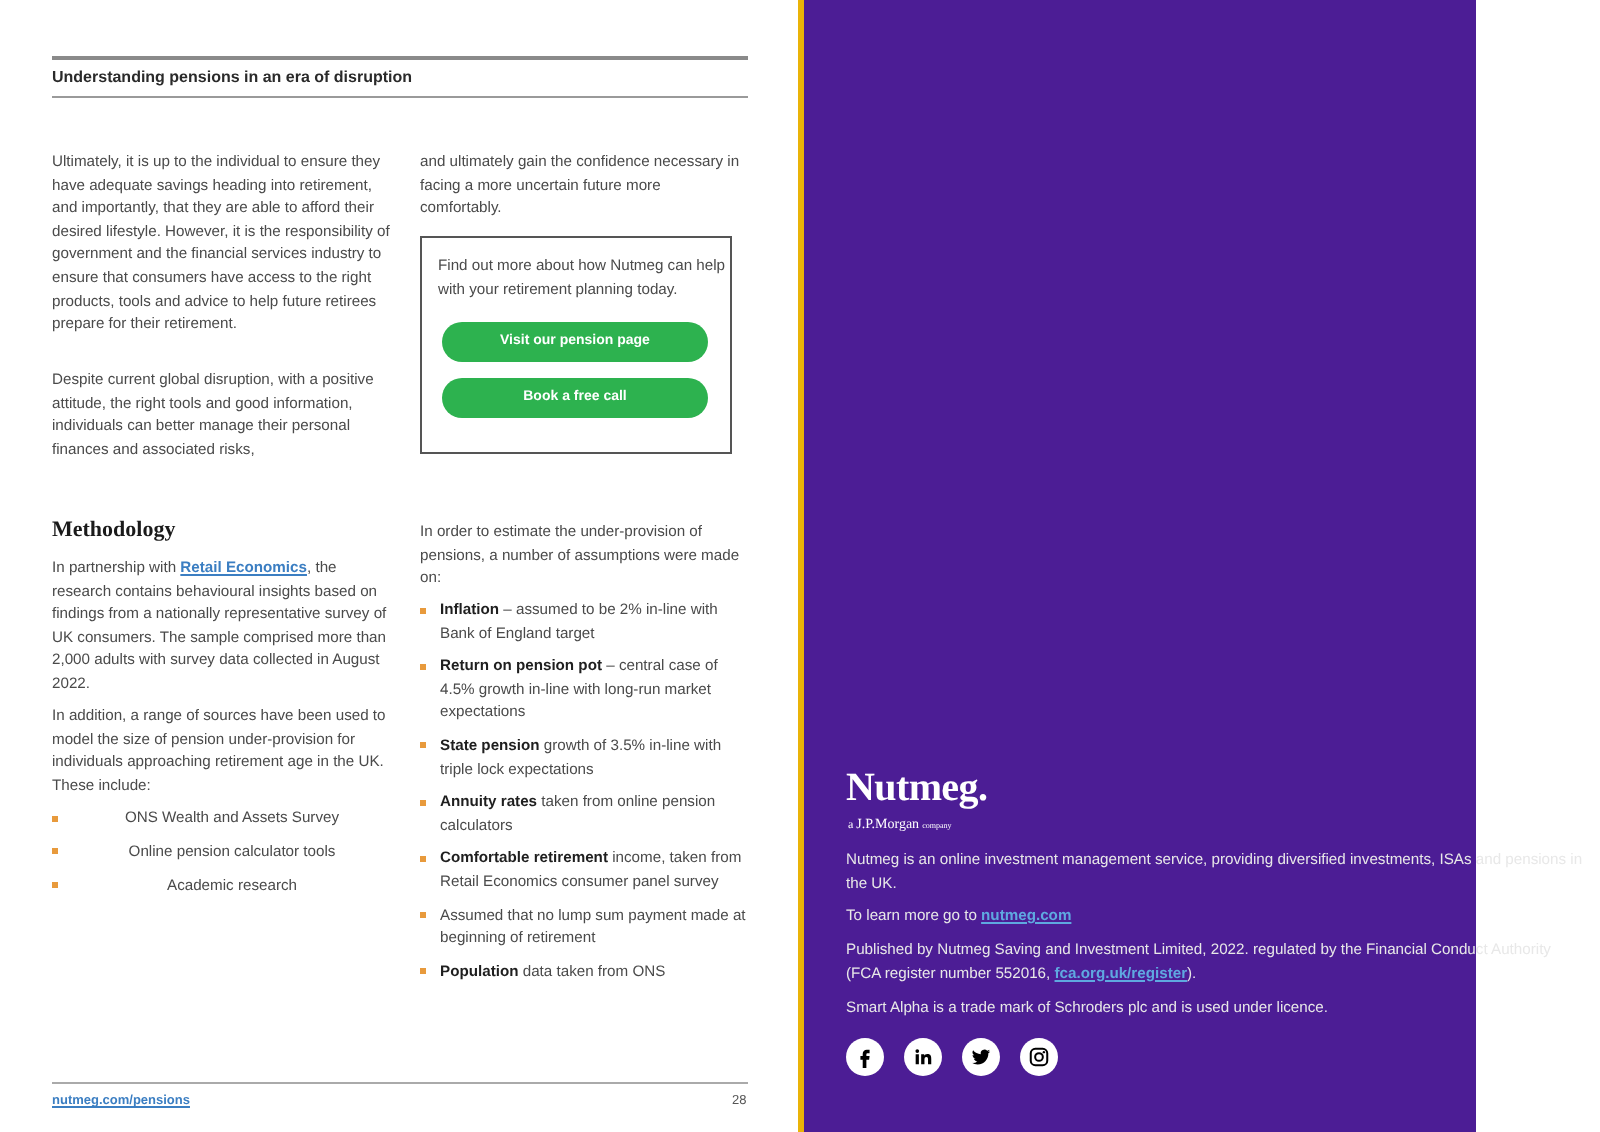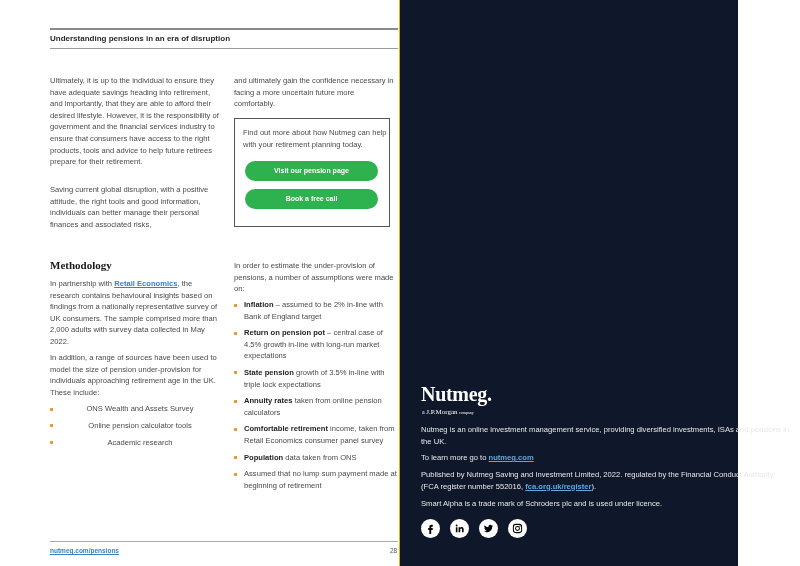--- a/index.html
+++ b/index.html
@@ -1,20 +1,20 @@
 <!DOCTYPE html>
 <html><head>
 <meta charset="utf-8">
 <style>
   * { box-sizing: border-box; margin: 0; padding: 0; }
   html, body { width: 800px; height: 566px; overflow: hidden; background: #ffffff; }
   body { font-family: "Liberation Sans", "DejaVu Sans", sans-serif; color: #3d3d3d; position: relative; }
 
-  .left-page { position: absolute; left: 0; top: 0; width: 399px; height: 566px; background: #ffffff; margin-left: 24px; }
-  .right-page { position: absolute; left: 399px; top: 0; width: 339px; height: 566px; background: #0f172a; border-left: 1px solid #eab308; }
+  .left-page { position: absolute; left: 0; top: 0; width: 399px; height: 566px; background: #ffffff; }
+  .right-page { position: absolute; left: 399px; top: 0; width: 339px; height: 566px; background: #4c1d95; border-left: 3px solid #eab308; }
 
   .header-rule-top { position: absolute; left: 26px; top: 28px; width: 348px; height: 2px; background: #8a8a8a; }
   .header-title { position: absolute; left: 26px; top: 34px; font-size: 8px; font-weight: bold; color: #2a2a2a; }
   .header-rule-bottom { position: absolute; left: 26px; top: 48px; width: 348px; height: 1px; background: #9a9a9a; }
 
   .p { font-size: 7.6px; line-height: 11.6px; color: #4a4a4a; }
   .col-left { position: absolute; left: 26px; width: 170px; }
   .col-right { position: absolute; left: 210px; width: 160px; }
 
   .intro-p1 { top: 75px; }
@@ -67,49 +67,49 @@
 </style>
 </head>
 <body>
 
 <div class="left-page">
   <div class="header-rule-top"></div>
   <div class="header-title">Understanding pensions in an era of disruption</div>
   <div class="header-rule-bottom"></div>
 
   <p class="p col-left intro-p1">Ultimately, it is up to the individual to ensure they have adequate savings heading into retirement, and importantly, that they are able to afford their desired lifestyle. However, it is the responsibility of government and the financial services industry to ensure that consumers have access to the right products, tools and advice to help future retirees prepare for their retirement.</p>
-  <p class="p col-left intro-p2">Saving current global disruption, with a positive attitude, the right tools and good information, individuals can better manage their personal finances and associated risks,</p>
+  <p class="p col-left intro-p2">Despite current global disruption, with a positive attitude, the right tools and good information, individuals can better manage their personal finances and associated risks,</p>
   <p class="p col-right intro-p3">and ultimately gain the confidence necessary in facing a more uncertain future more comfortably.</p>
 
   <div class="callout">
     <div class="callout-text">Find out more about how Nutmeg can help with your retirement planning today.</div>
     <div class="btn btn-visit">Visit our pension page</div>
     <div class="btn btn-call">Book a free call</div>
   </div>
 
   <h2 class="method-title">Methodology</h2>
-  <p class="p col-left method-p1"><span>In partnership with </span><a class="link">Retail Economics</a><span>, the research contains behavioural insights based on findings from a nationally representative survey of UK consumers. The sample comprised more than 2,000 adults with survey data collected in May 2022.</span></p>
+  <p class="p col-left method-p1"><span>In partnership with </span><a class="link">Retail Economics</a><span>, the research contains behavioural insights based on findings from a nationally representative survey of UK consumers. The sample comprised more than 2,000 adults with survey data collected in August 2022.</span></p>
   <p class="p col-left method-p2">In addition, a range of sources have been used to model the size of pension under-provision for individuals approaching retirement age in the UK. These include:</p>
 
   <ul class="bullets bullets-left">
     <li><span class="dot"></span><span>ONS Wealth and Assets Survey</span></li>
     <li><span class="dot"></span><span>Online pension calculator tools</span></li>
     <li><span class="dot"></span><span>Academic research</span></li>
   </ul>
 
   <p class="p col-right right-intro">In order to estimate the under-provision of pensions, a number of assumptions were made on:</p>
 
   <ul class="bullets bullets-right">
     <li><span class="dot"></span><b>Inflation</b><span> – assumed to be 2% in-line with Bank of England target</span></li>
     <li><span class="dot"></span><b>Return on pension pot</b><span> – central case of 4.5% growth in-line with long-run market expectations</span></li>
     <li><span class="dot"></span><b>State pension</b><span> growth of 3.5% in-line with triple lock expectations</span></li>
     <li><span class="dot"></span><b>Annuity rates</b><span> taken from online pension calculators</span></li>
     <li><span class="dot"></span><b>Comfortable retirement</b><span> income, taken from Retail Economics consumer panel survey</span></li>
+    <li><span class="dot"></span><span>Assumed that no lump sum payment made at beginning of retirement</span></li>
     <li><span class="dot"></span><b>Population</b><span> data taken from ONS</span></li>
-    <li><span class="dot"></span><span>Assumed that no lump sum payment made at beginning of retirement</span></li>
   </ul>
 
   <div class="footer-rule"></div>
   <a class="footer-link">nutmeg.com/pensions</a>
   <div class="page-num">28</div>
 </div>
 
 <div class="right-page">
   <div class="logo">Nutmeg.</div>
   <div class="logo-sub">

